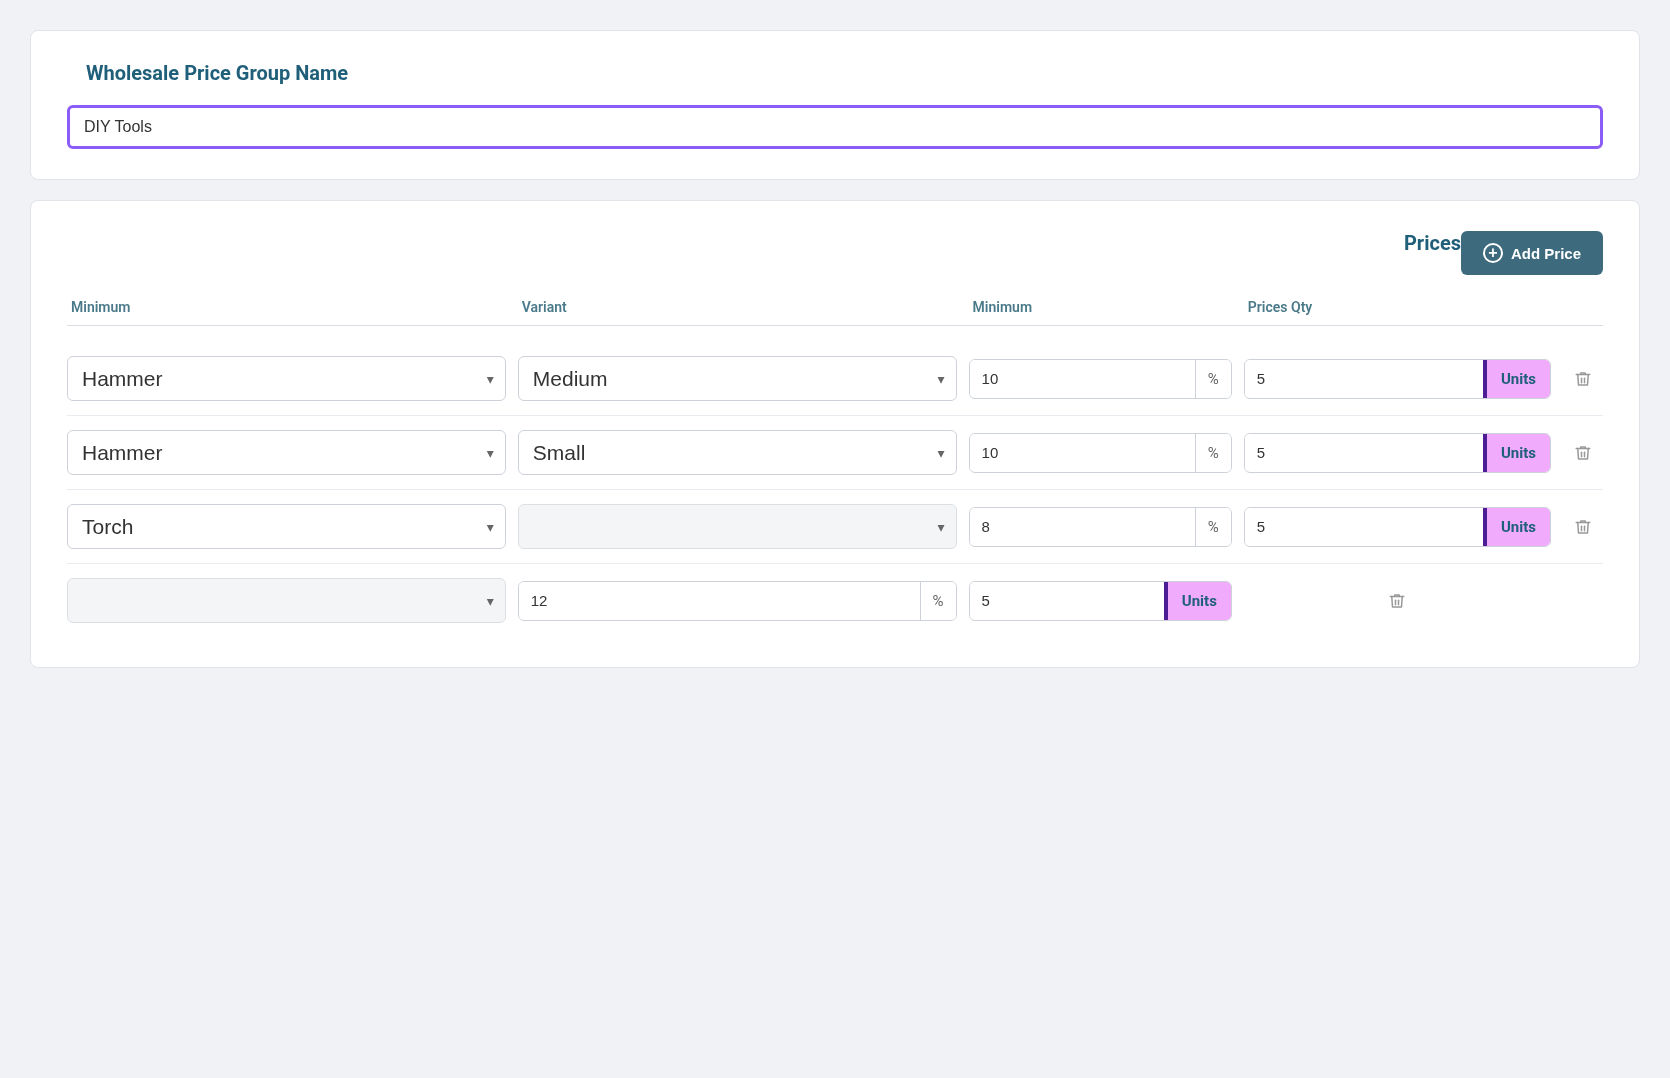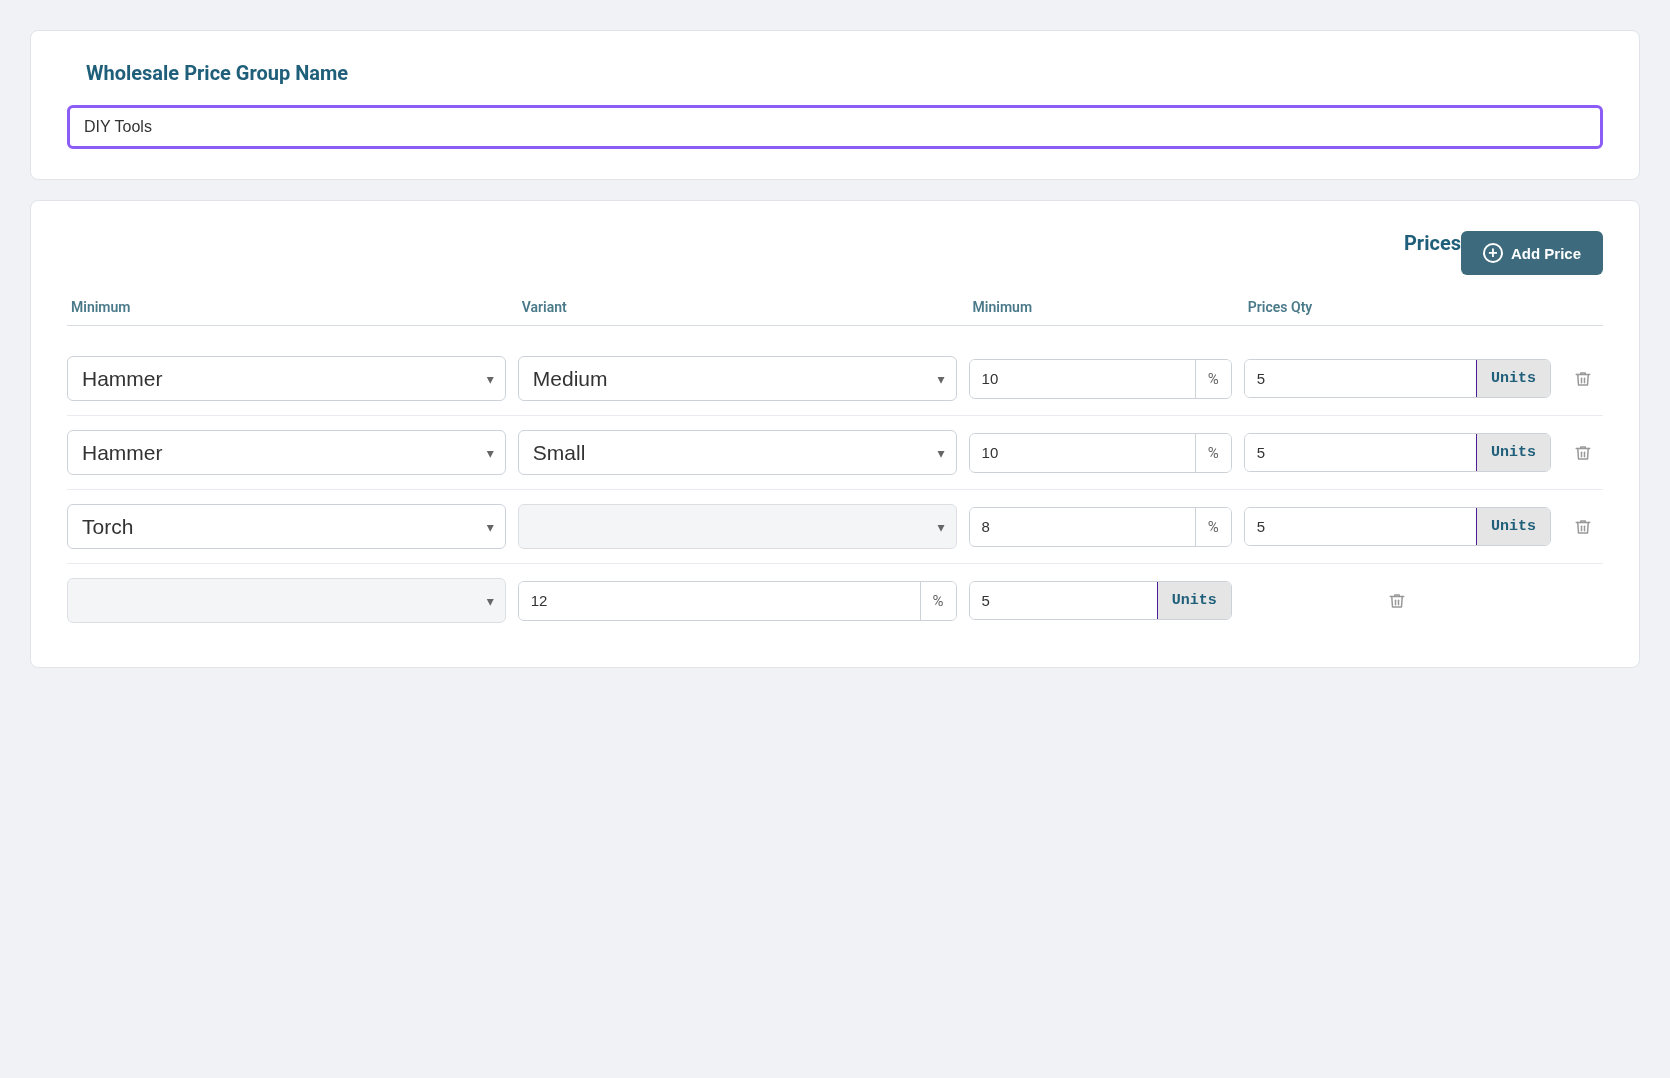--- a/index.html
+++ b/index.html
@@ -178,24 +178,23 @@
       color: #333;
       outline: none;
       width: 50px;
     }
 
     .units-label {
       padding: 10px 14px;
       font-size: 15px;
       font-weight: 700;
       color: #1f5f7a;
-      border-left: 1px solid #4c1d95;
-      background: #e5e5e5;
+      border-left: 4px solid #4c1d95;
+      background: #f0abfc;
       white-space: nowrap;
-      font-family: Liberation Mono, monospace;
     }
 
     .delete-btn {
       background: none;
       border: none;
       cursor: pointer;
       color: #999;
       font-size: 18px;
       padding: 6px;
       display: flex;

